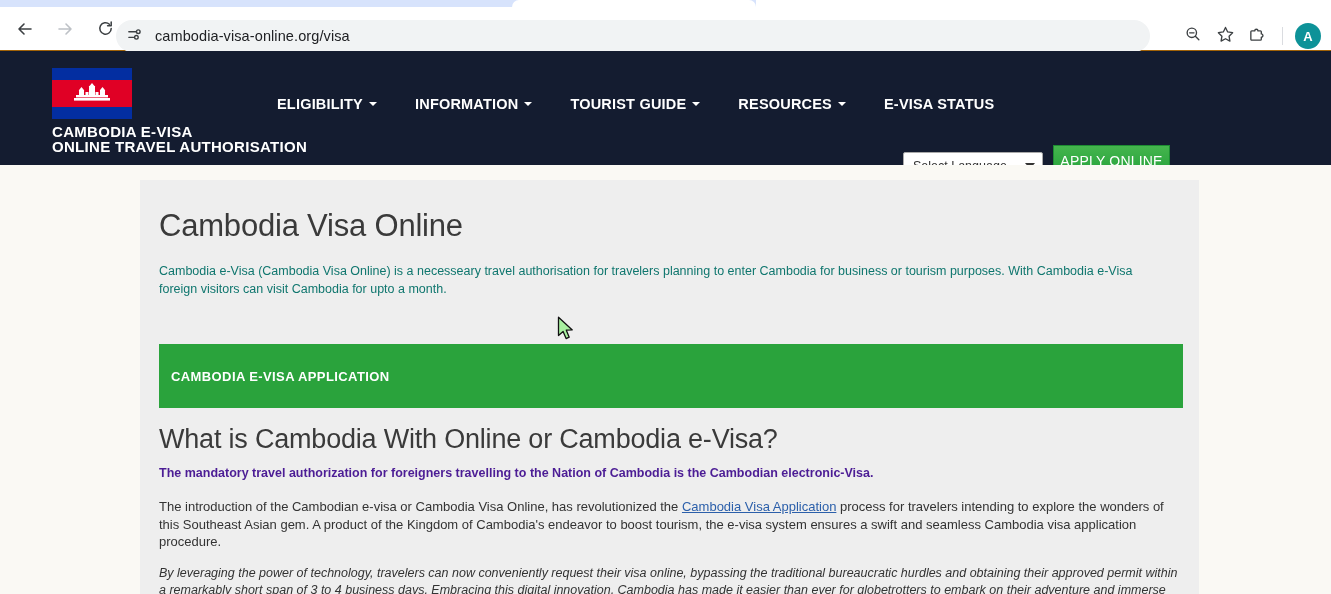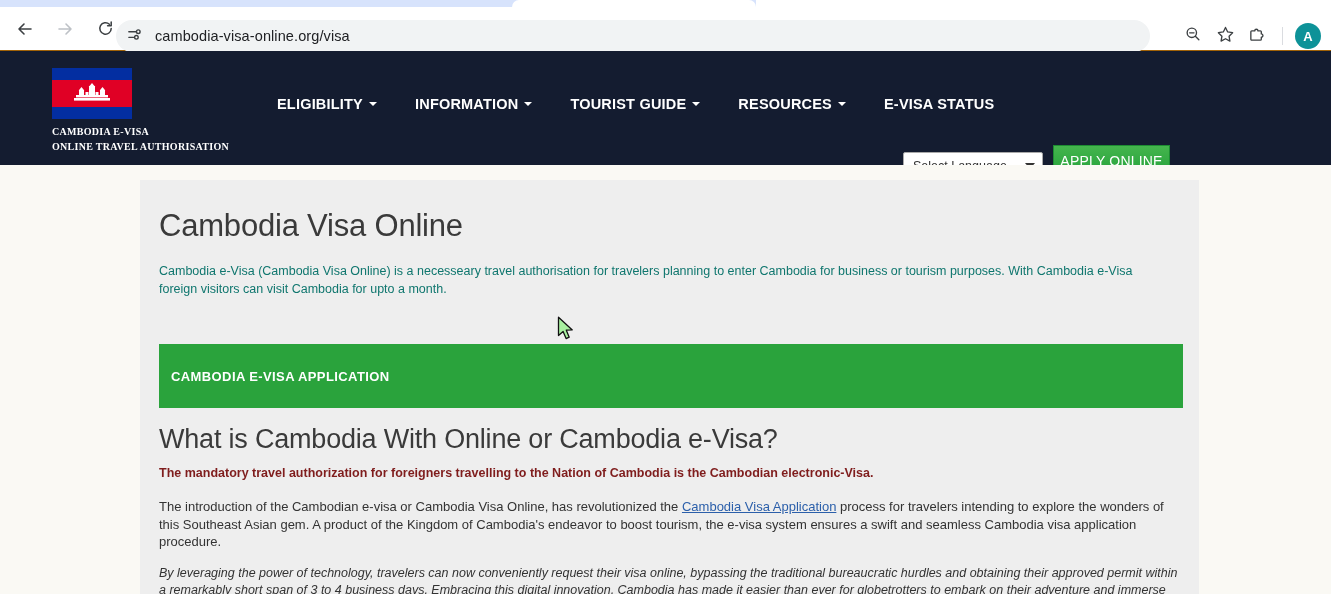--- a/index.html
+++ b/index.html
@@ -89,22 +89,22 @@
   }
   .flag-red {
     position: absolute; left: 0; top: 12px; width: 80px; height: 27px;
     background: #e00025;
   }
   .flag-temple {
     position: absolute; left: 50%; top: 15px;
     transform: translateX(-50%);
   }
   .brand-line {
-    color: #ffffff; font-size: 10px; font-weight: 700;
-    letter-spacing: 0.3px; line-height: 15px; white-space: nowrap; font-family: Liberation Serif, serif;
+    color: #ffffff; font-size: 15px; font-weight: 700;
+    letter-spacing: 0.3px; line-height: 15px; white-space: nowrap;
   }
   .brand-lines { margin-top: 5px; }
 
   .nav {
     position: absolute; left: 258px; top: 45px;
     display: flex; align-items: center; gap: 0;
   }
   .nav-item {
     color: #ffffff; font-size: 14.5px; font-weight: 600;
     letter-spacing: 0.2px; cursor: pointer;
@@ -176,21 +176,21 @@
     color: #ffffff; font-size: 13px; font-weight: 700;
     letter-spacing: 0.4px;
   }
   h2.section-title {
     margin-top: 12px;
     font-size: 27px; font-weight: 400; color: #3a3a3a;
     line-height: 38px; letter-spacing: -0.2px;
   }
   p.lead-bold {
     margin-top: 6px;
-    font-size: 12.5px; font-weight: 700; color: #7f1d1d; line-height: 18px;
+    font-size: 12.5px; font-weight: 700; color: #4c1d95; line-height: 18px;
   }
   p.body-text {
     margin-top: 16px;
     font-size: 13px; color: #333333; line-height: 17.5px;
   }
   p.body-italic {
     margin-top: 14px;
     font-size: 12.5px; font-style: italic; color: #333333; line-height: 17px;
   }
   a.inline-link {

